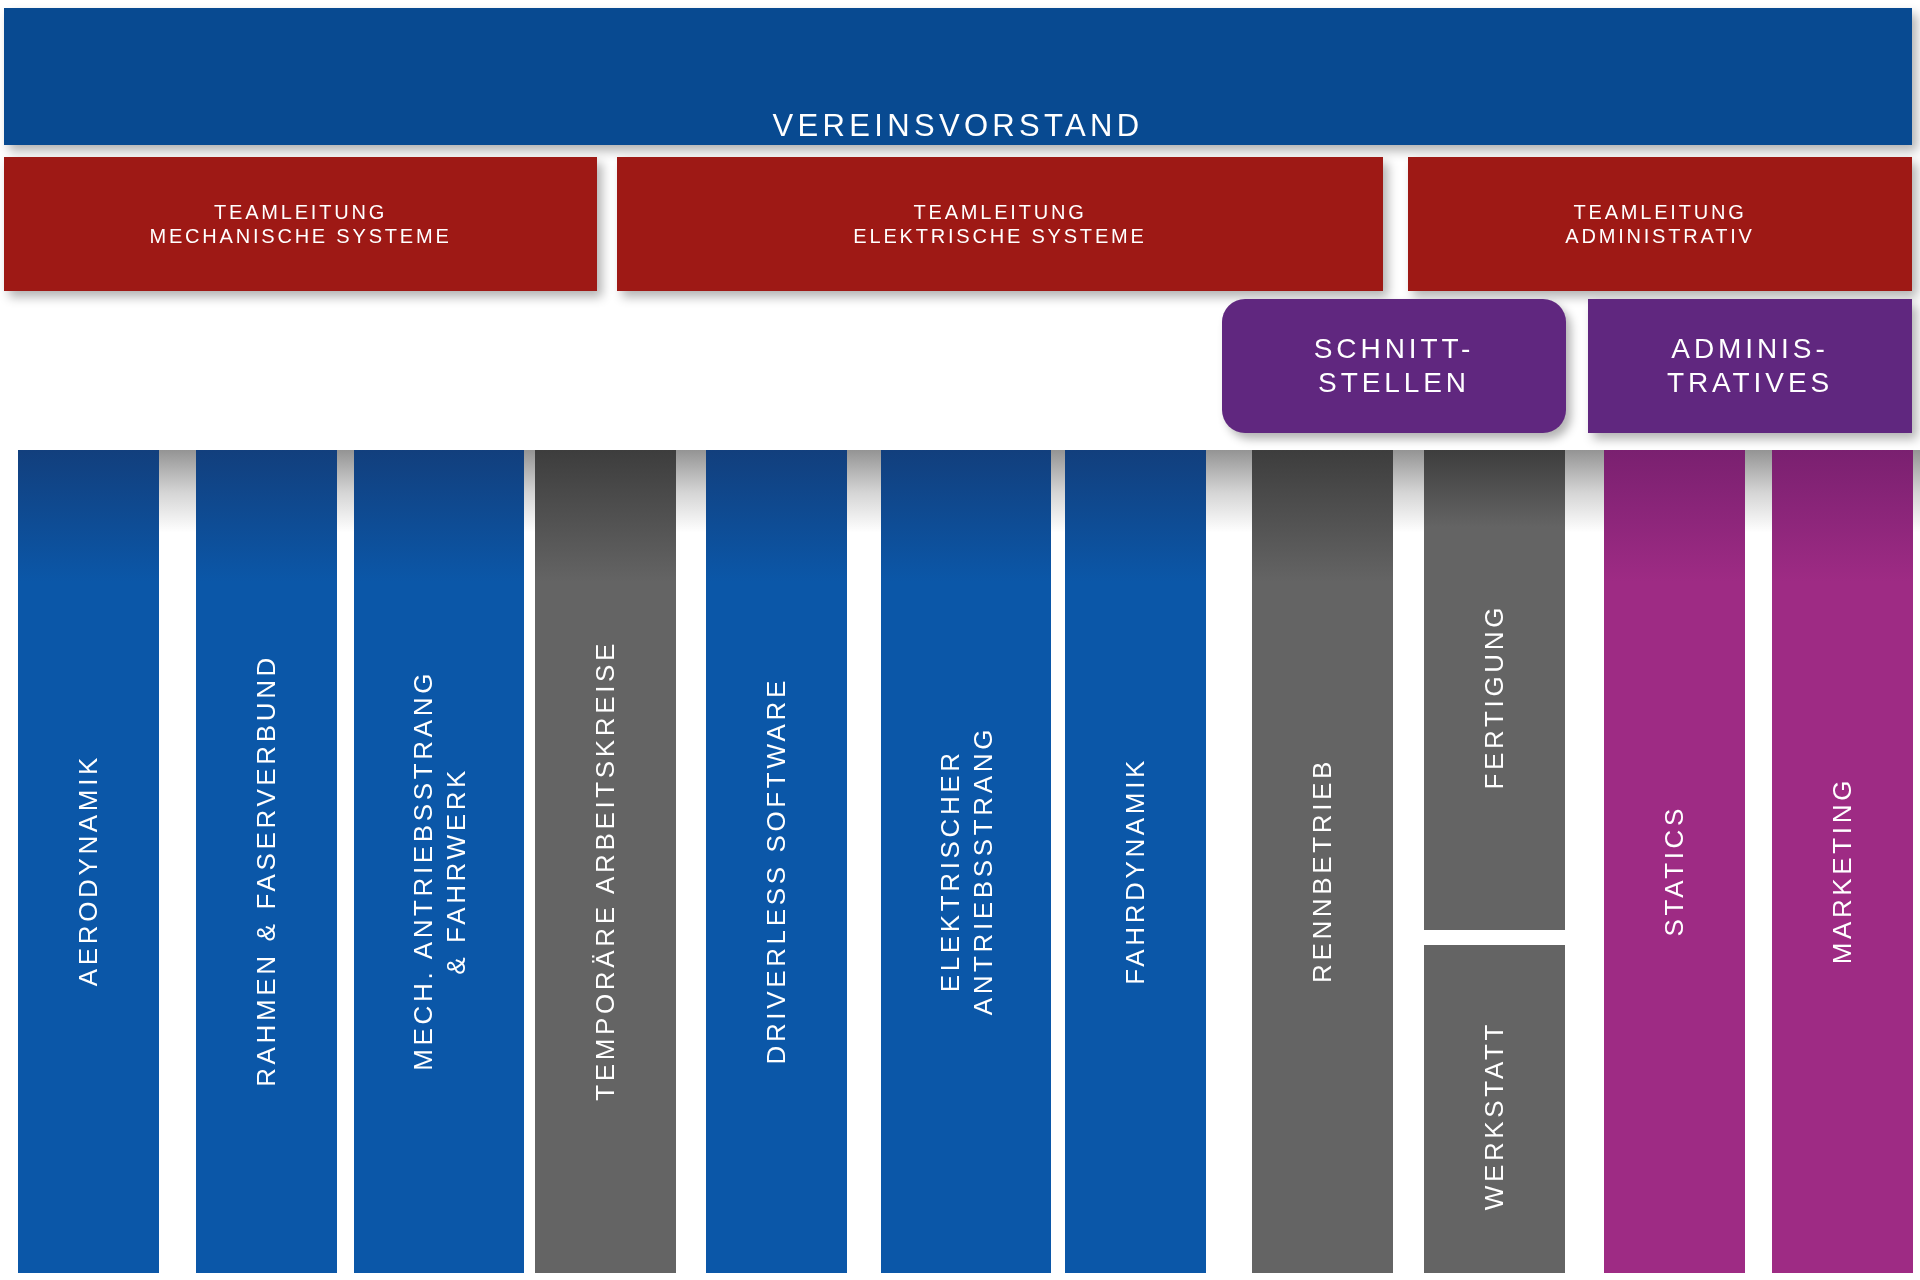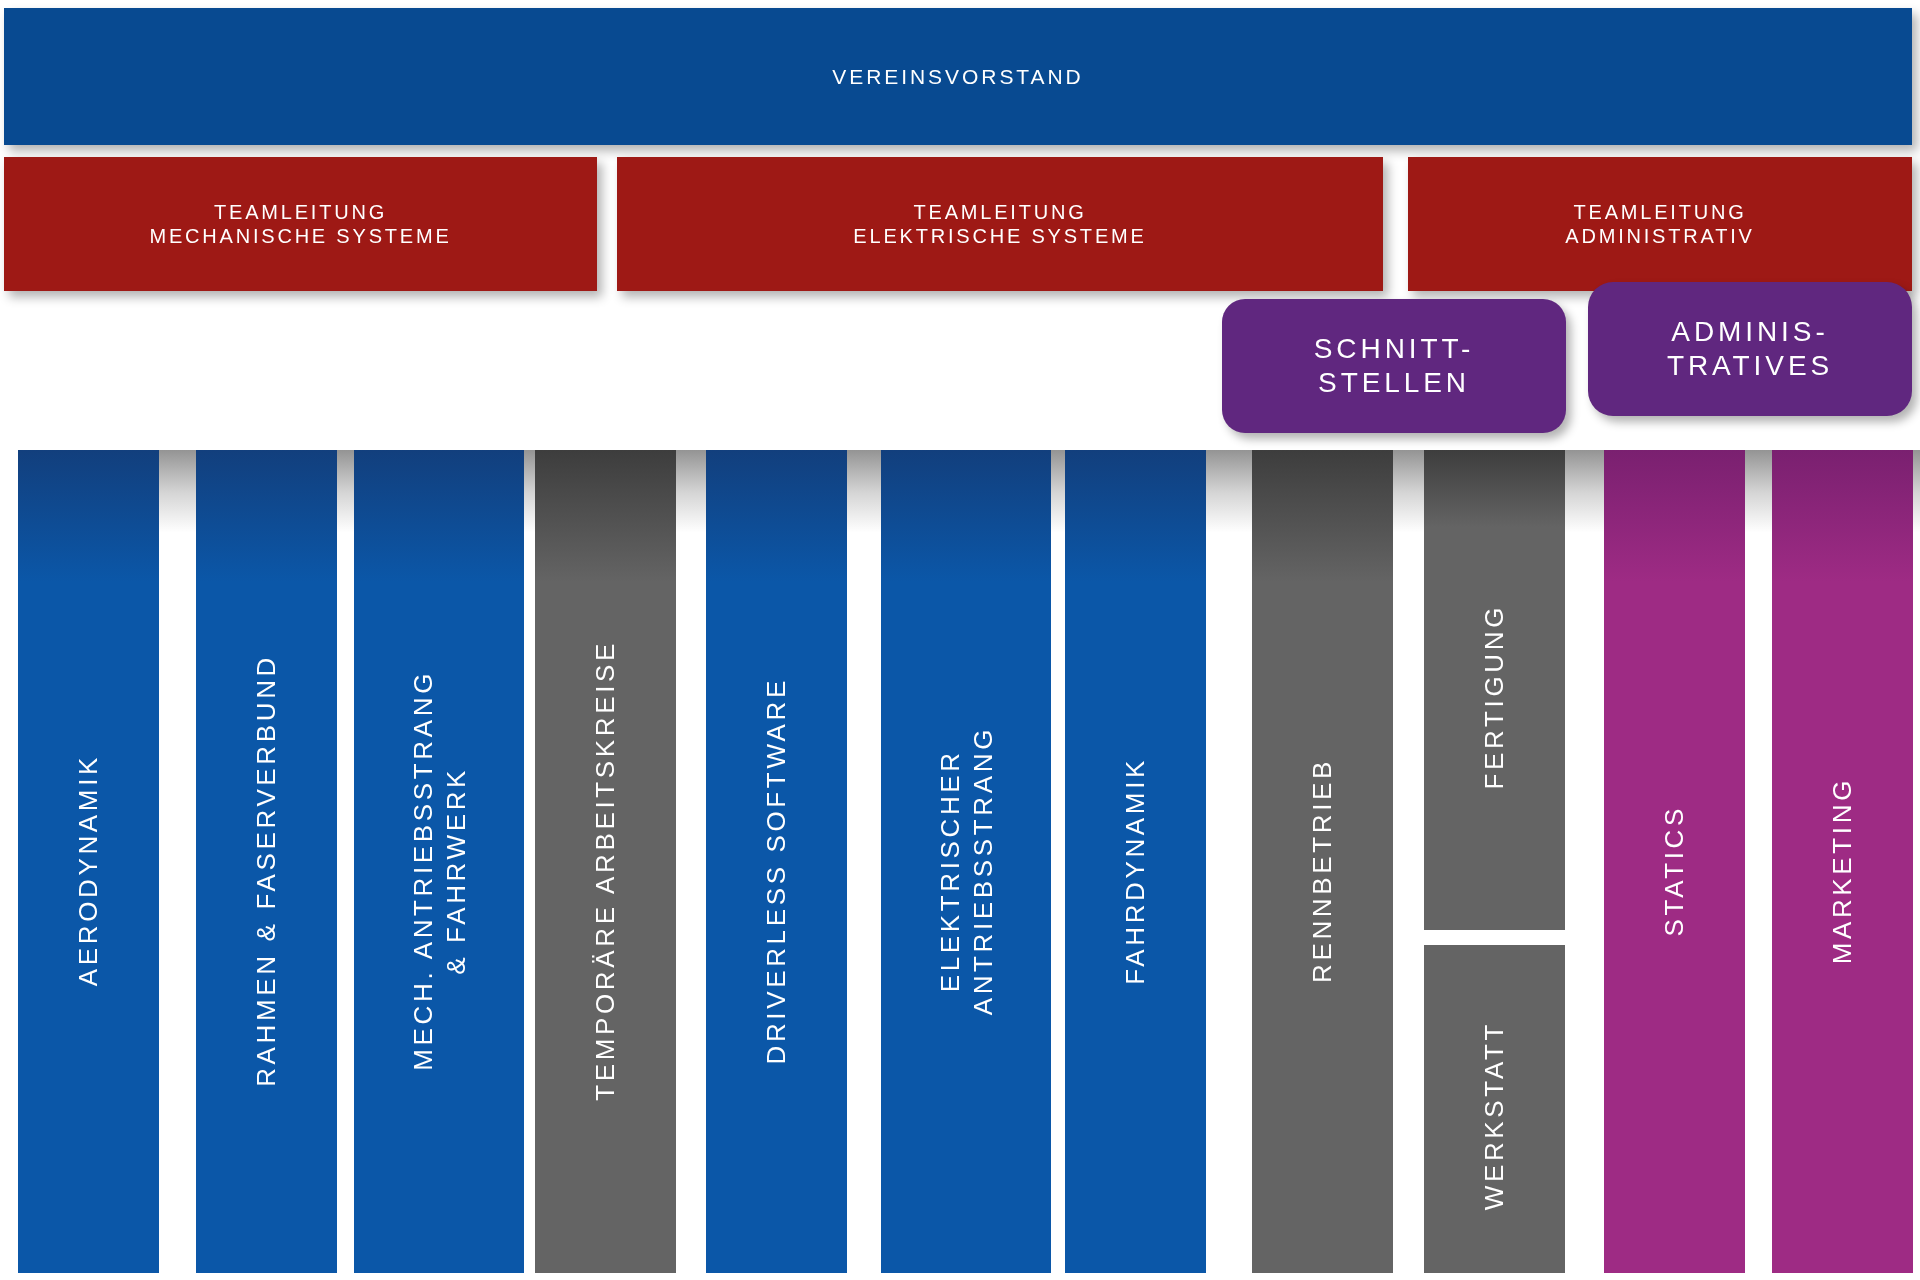--- a/index.html
+++ b/index.html
@@ -34,22 +34,23 @@
     white-space: pre-line;
     user-select: none;
   }
   .shadow-soft {
     box-shadow: 5px 6px 10px rgba(0,0,0,0.30);
   }
 
   
   .lvl-board {
     background: #084a91;
-    font-size: 21px;
+    font-size: 31px;
     font-weight: 400;
+    align-items: flex-end;
   }
 
   
   .lvl-lead {
     background: #9e1915;
     font-size: 20px;
     font-weight: 400;
   }
 
   
@@ -114,21 +115,21 @@
     <span>TEAMLEITUNG
 ADMINISTRATIV</span>
   </div>
 
 
   <div class="box lvl-group shadow-soft" style="left:1222px; top:299px; width:344px; height:134px;border-radius:23px;">
     <span>SCHNITT-
 STELLEN</span>
   </div>
 
-  <div class="box lvl-group shadow-soft" style="left:1588px; top:282px; width:324px; height:134px;border-radius:25px;">
+  <div class="box lvl-group shadow-soft" style="left:1588px; top:299px; width:324px; height:134px;">
     <span>ADMINIS-
 TRATIVES</span>
   </div>
 
   <div class="vshadow" style="left:25px;  top:450px; width:180px; height:150px;"></div>
   <div class="vshadow" style="left:208px; top:450px; width:180px; height:150px;"></div>
   <div class="vshadow" style="left:390px; top:450px; width:190px; height:150px;"></div>
   <div class="vshadow" style="left:564px; top:450px; width:190px; height:150px;"></div>
   <div class="vshadow" style="left:738px; top:450px; width:190px; height:150px;"></div>
   <div class="vshadow" style="left:912px; top:450px; width:190px; height:150px;"></div>

